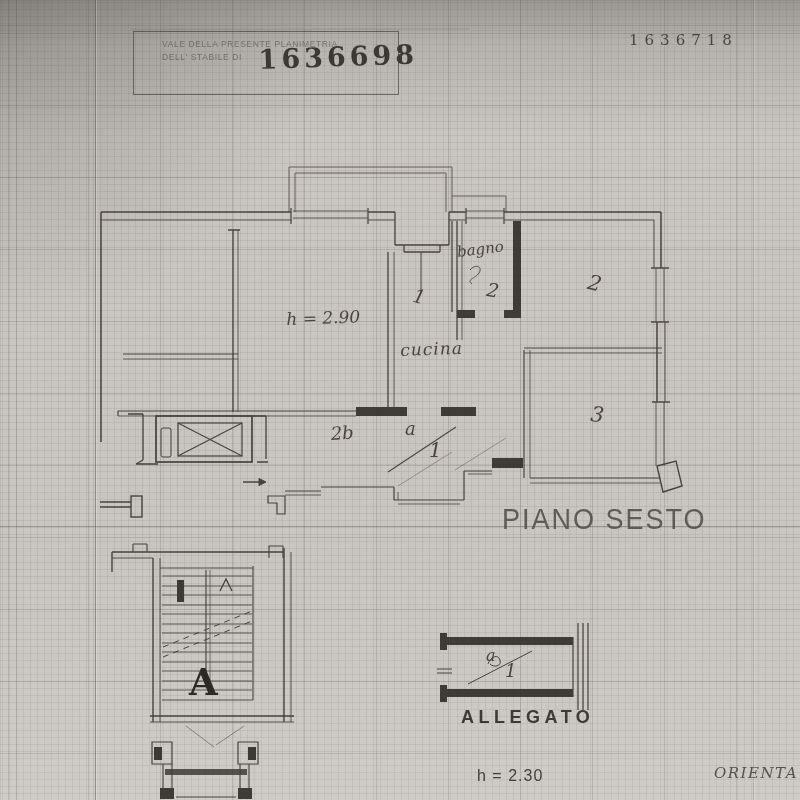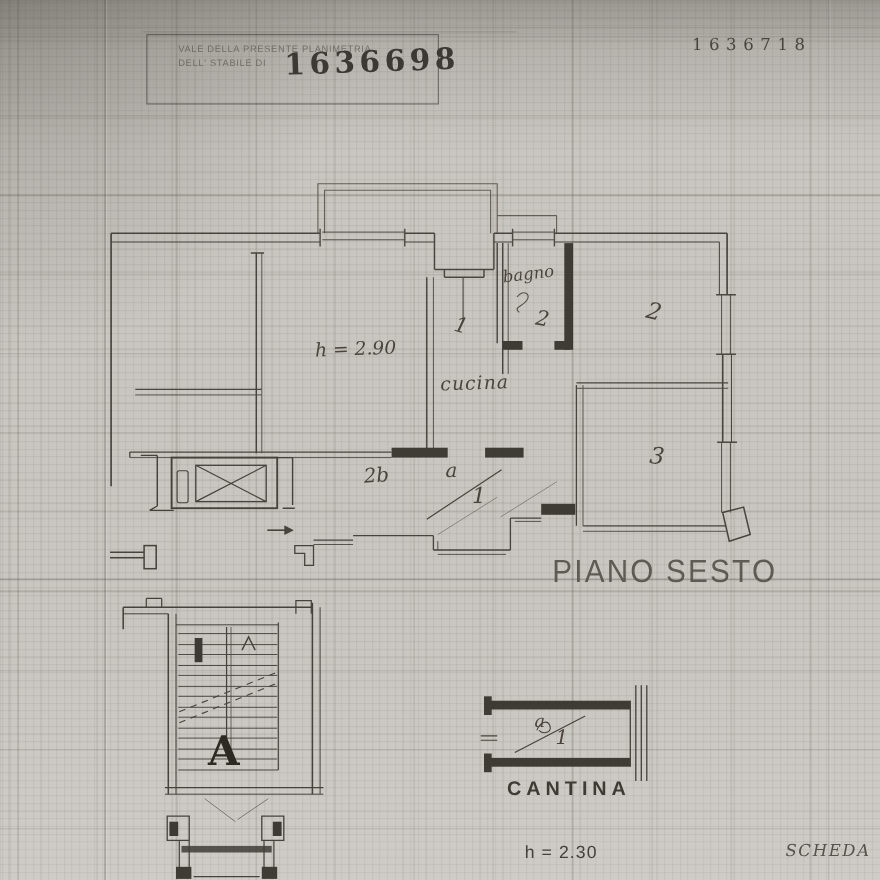--- a/index.html
+++ b/index.html
@@ -176,18 +176,18 @@
   <div class="abs hw" style="left:330px;top:423px;font-size:18px;transform:rotate(-4deg);">2b</div>
   <div class="abs hw" style="left:405px;top:418px;font-size:18px;">a</div>
   <div class="abs hw" style="left:429px;top:438px;font-size:20px;">1</div>
 
   <div class="abs piano">PIANO SESTO</div>
 
   <div class="abs stairA">A</div>
 
   <div class="abs hw" style="left:486px;top:646px;font-size:16px;">a</div>
   <div class="abs hw" style="left:505px;top:660px;font-size:18px;">1</div>
-  <div class="abs cant-title">CANTINA</div>
+  <div class="abs cant-title">ALLEGATO</div>
   <div class="abs cant-h">h = 2.30</div>
 
-  <div class="abs orienta">SCHEDA</div>
+  <div class="abs orienta">ORIENTA</div>
 
 </div>
 
 </body></html>

